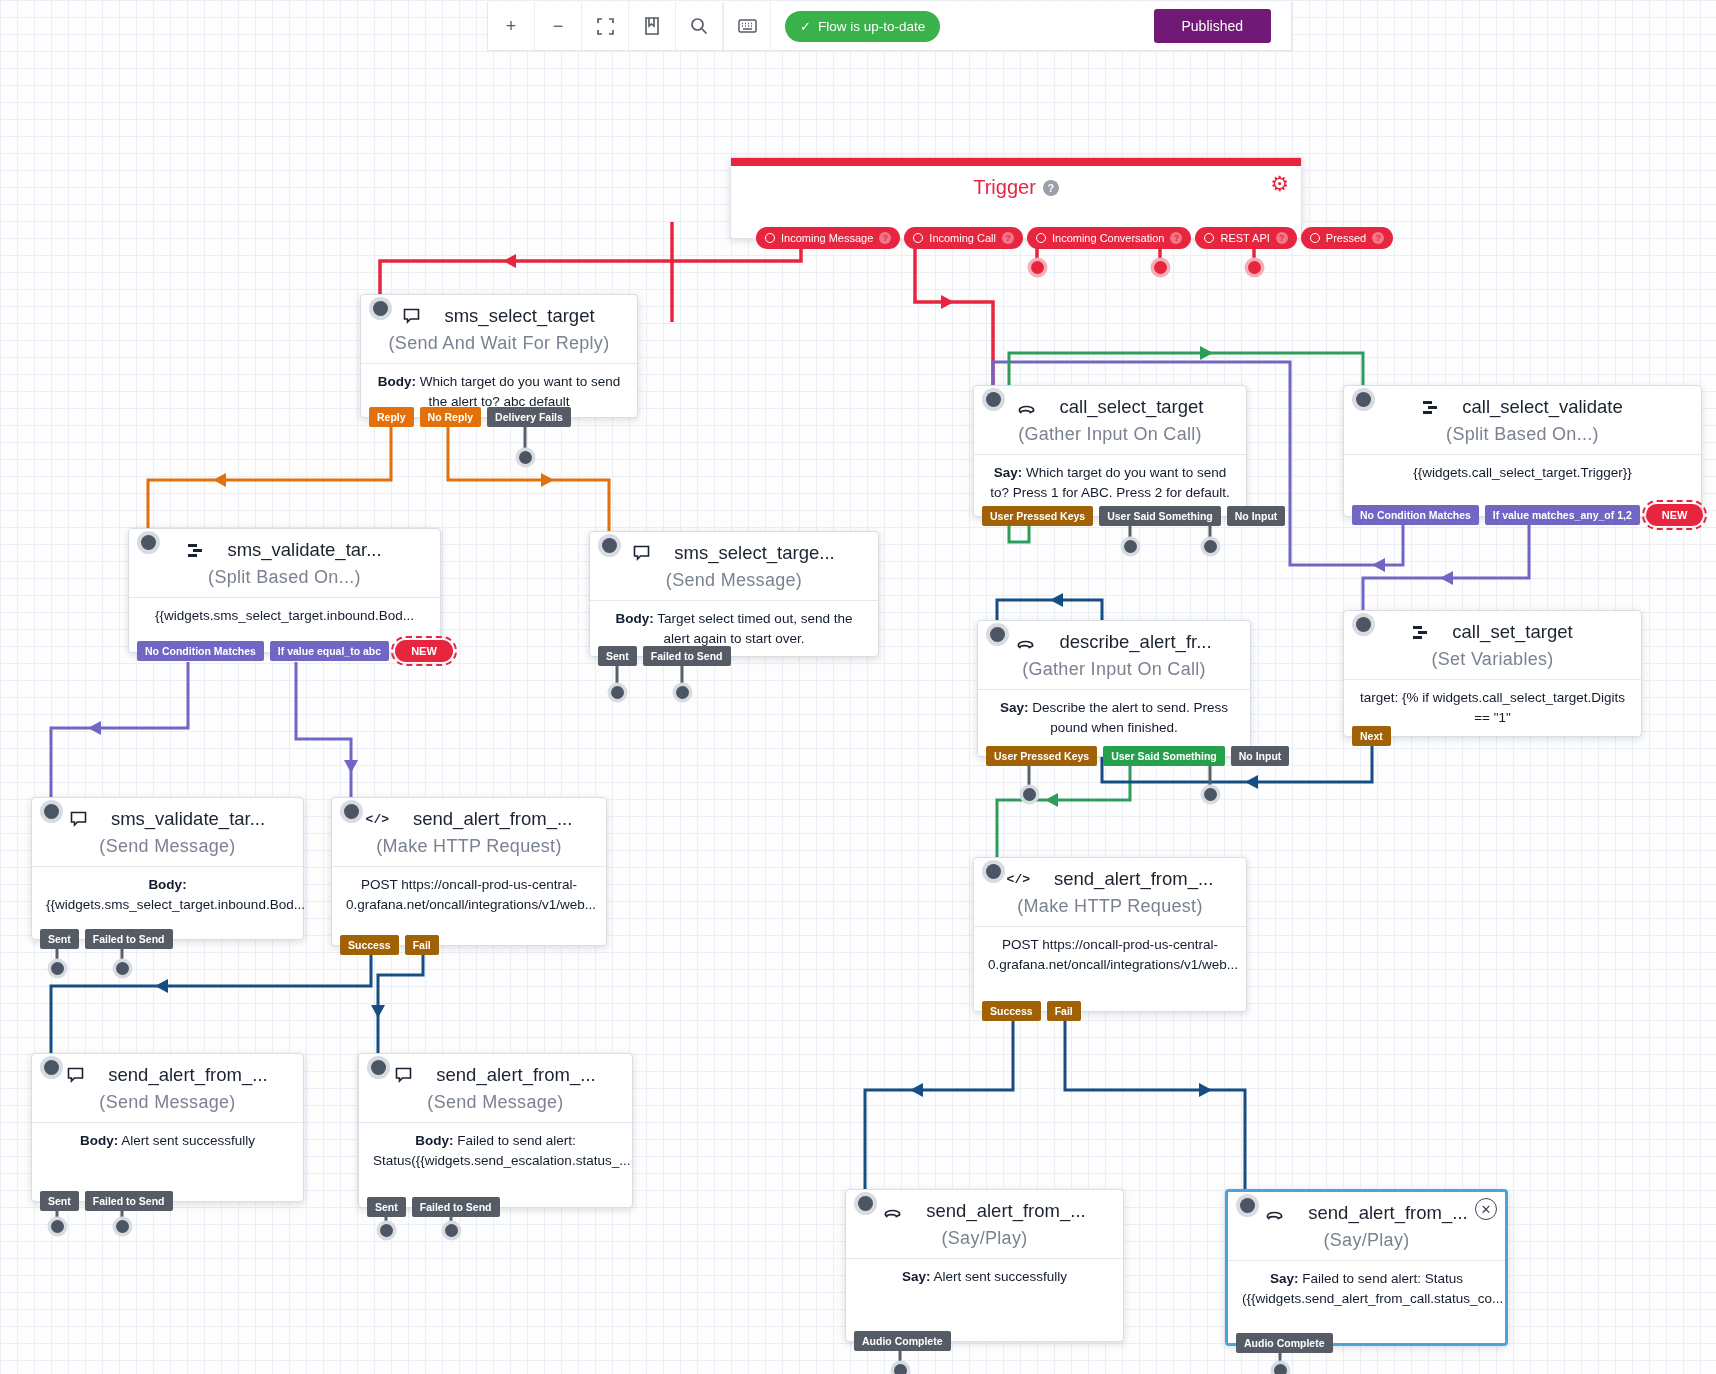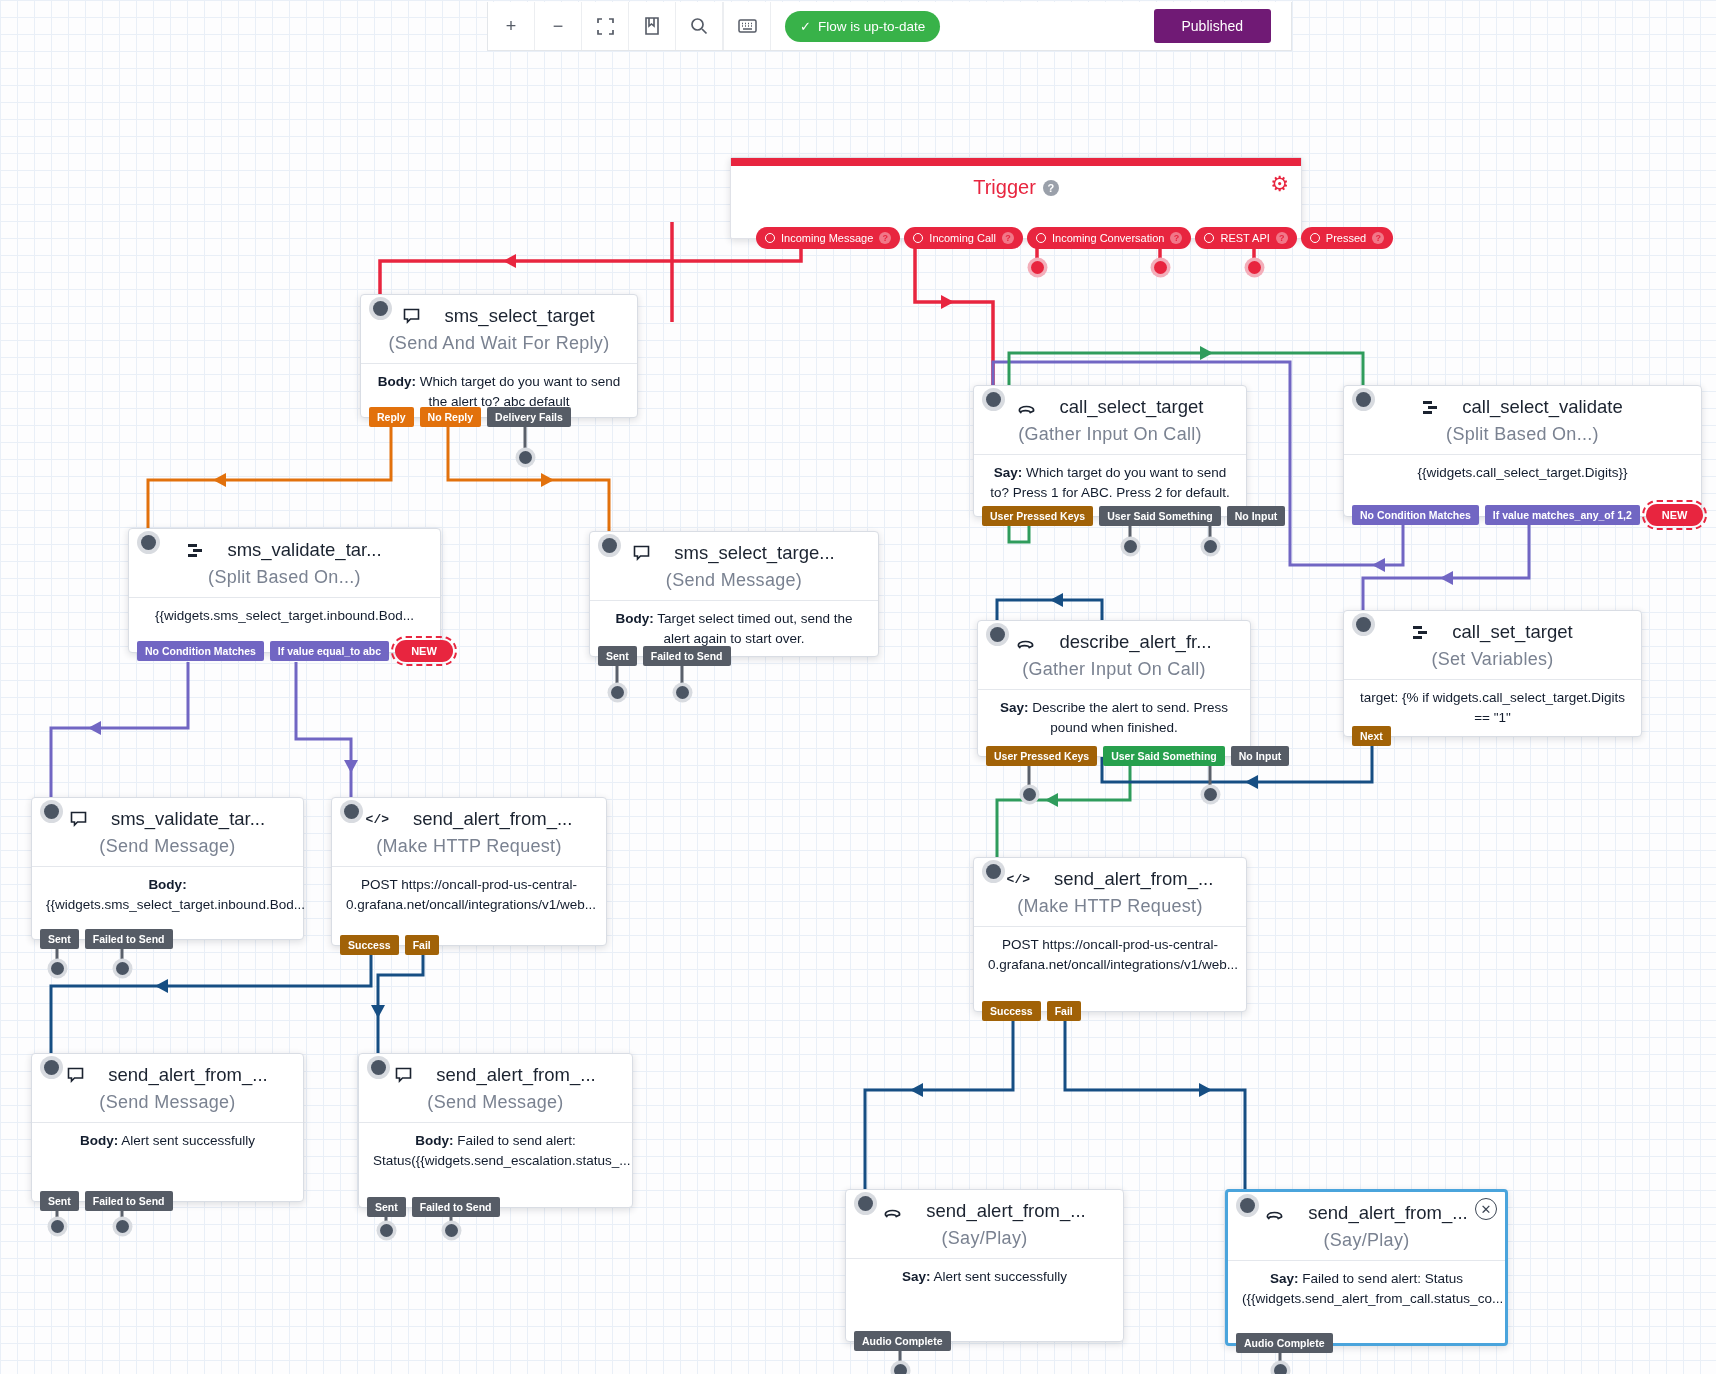--- a/index.html
+++ b/index.html
@@ -300,21 +300,21 @@
           <svg width="16" height="15" viewBox="0 0 16 15">
             <rect x="1" y="1" width="9" height="3" fill="#1b2330"></rect>
             <rect x="6" y="6" width="9" height="3" fill="#1b2330"></rect>
             <rect x="1" y="11" width="9" height="3" fill="#1b2330"></rect>
           </svg>
         </span>
         <span>call_select_validate</span>
       </div>
       <div class="w-sub">(Split Based On...)</div>
       <div class="w-div"></div>
-      <div class="w-body center"><span>{{widgets.call_select_target.Digits}}</span></div>
+      <div class="w-body center"><span>{{widgets.call_select_target.Trigger}}</span></div>
       <div class="pills">
         <span class="pill purple">No Condition Matches</span>
         <span class="pill purple">If value matches_any_of 1,2</span>
         <span class="pill new">NEW</span>
       </div>
     </div>
     <div class="card" style="left: 1343px; top: 610px; width: 297px; height: 125px;">
       <div class="handle"></div>
       <div class="w-title">
         <span class="w-icon">

